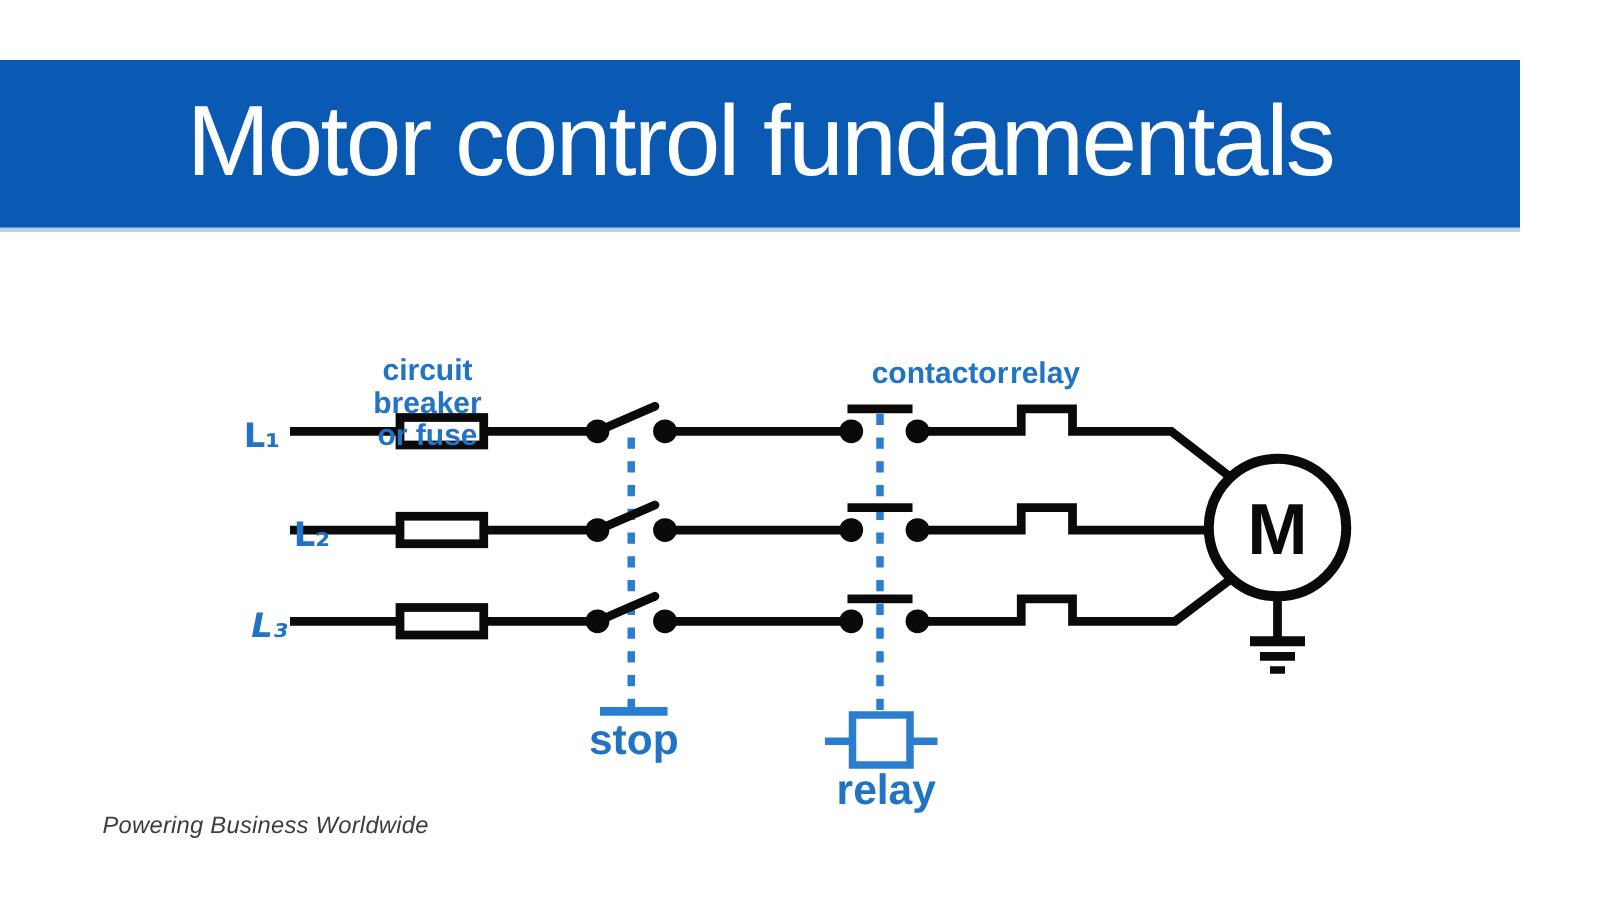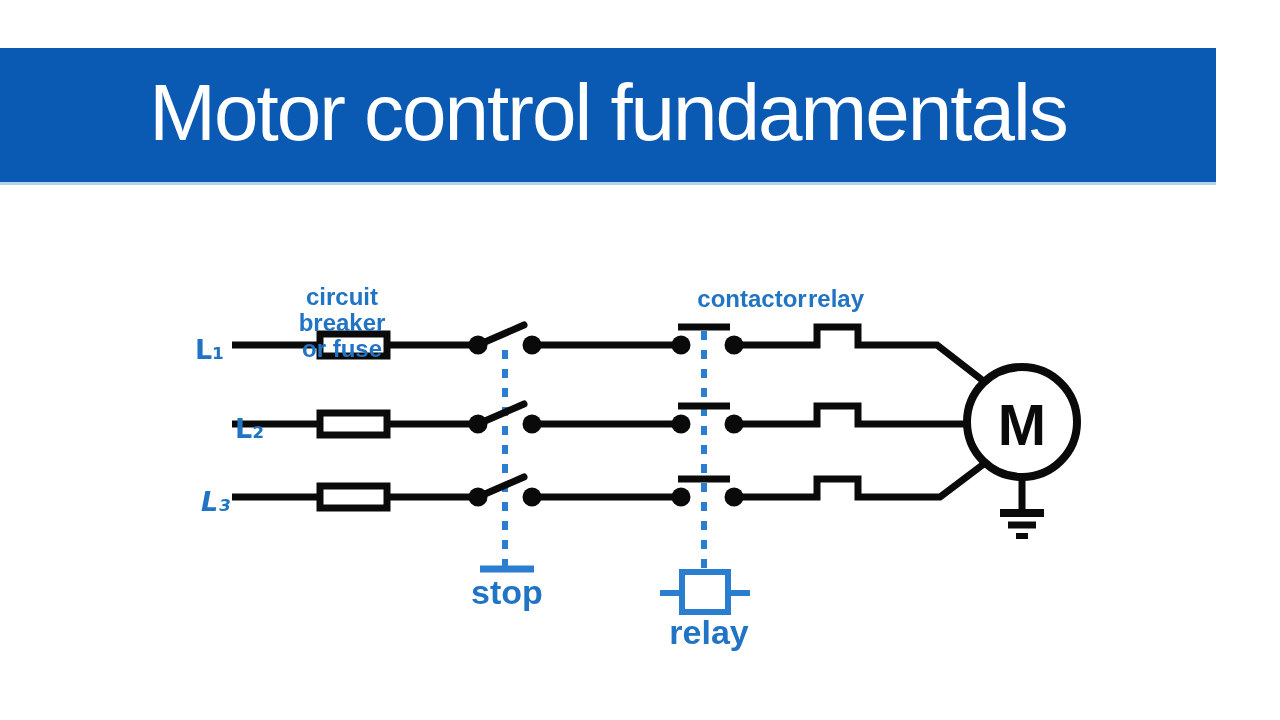--- a/index.html
+++ b/index.html
@@ -133,14 +133,15 @@
 
   <div class="llabel" style="left:213px;top:349px;margin-left:11px;">L₁</div>
   <div class="llabel" style="left:230px;top:428px;margin-left:34px;">L₂</div>
   <div class="llabel" style="left:230px;top:501px;font-style:italic;">L₃</div>
 
   <div class="dlabel btn-label" style="left:507px;top:592px;">stop</div>
   <div class="dlabel btn-label" style="left:709px;top:632px;">relay</div>
 
   <div class="motor-m">M</div>
 
+  <div class="tagline">Powering Business Worldwide</div>
 
 </div>
 
 </body></html>

